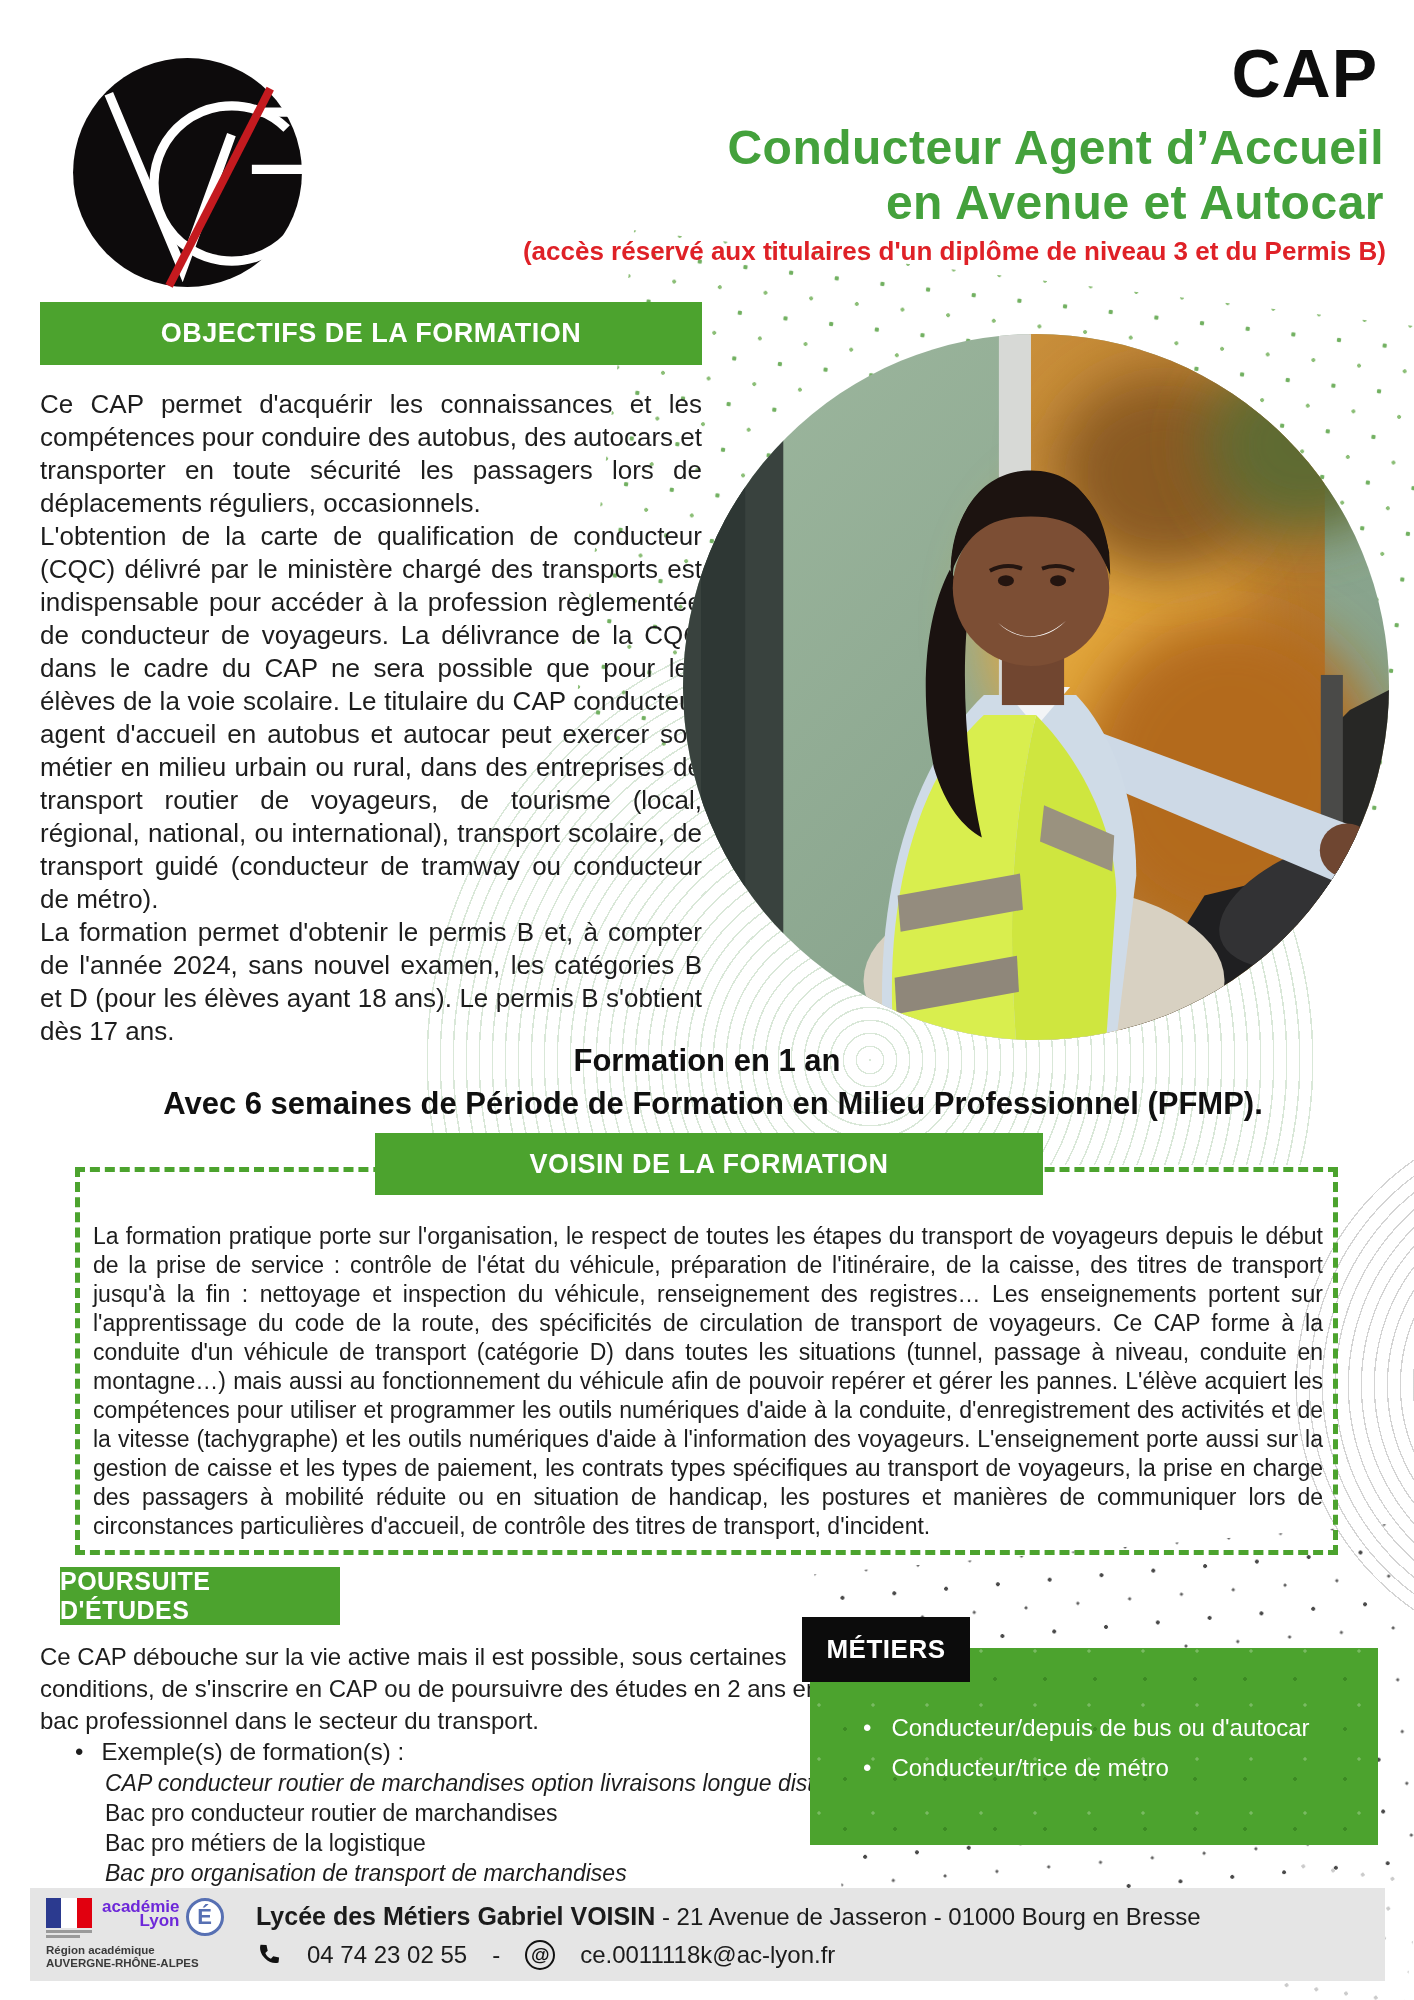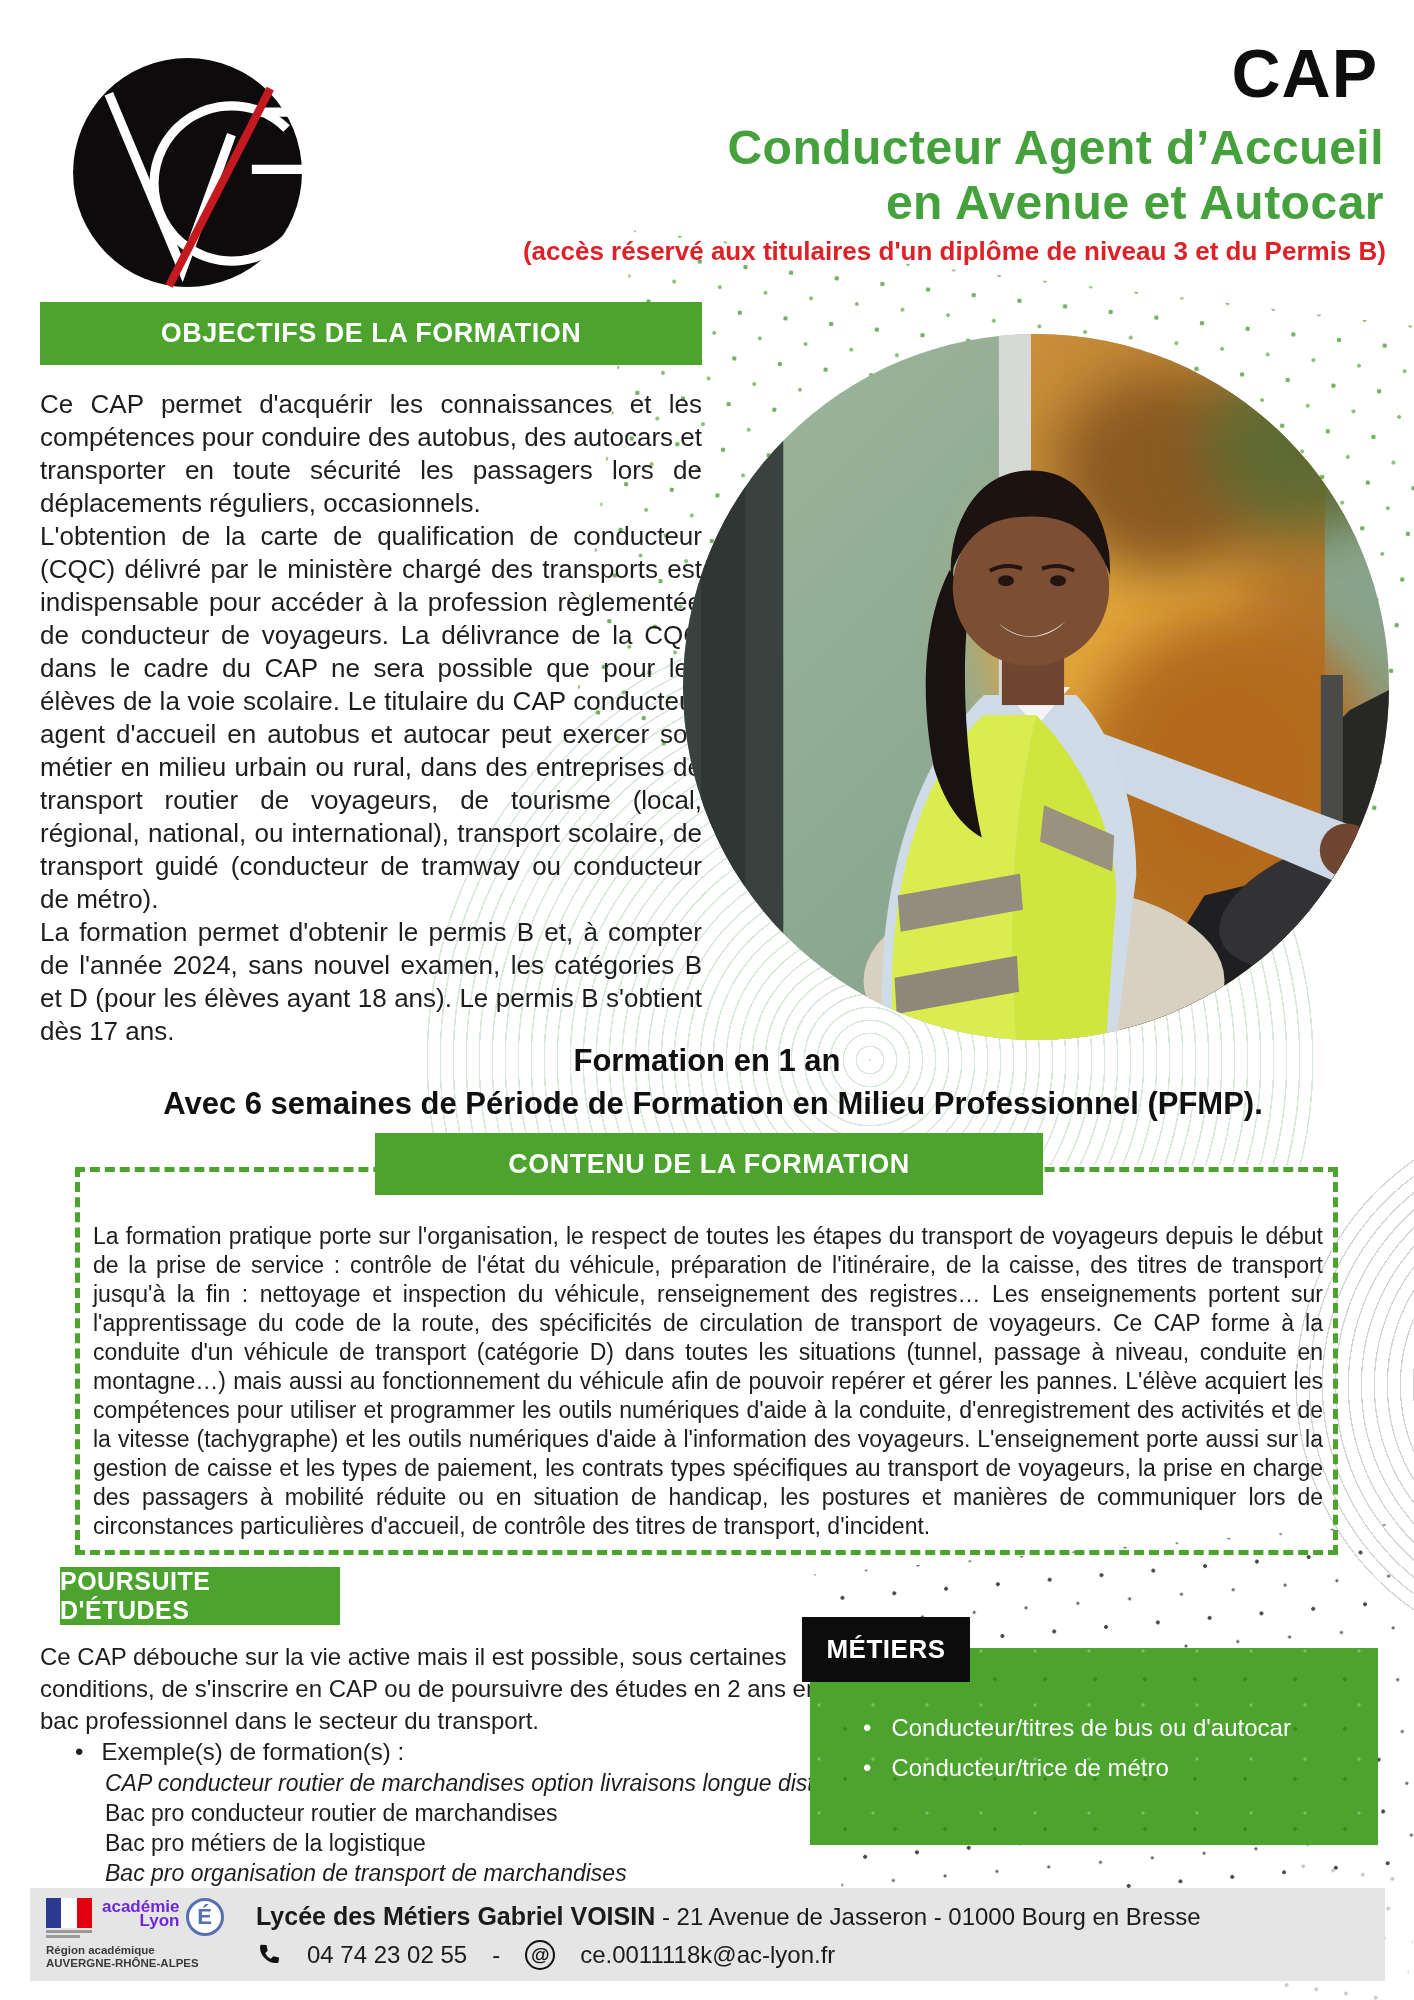--- a/index.html
+++ b/index.html
@@ -205,40 +205,40 @@
       <path d="M306 236 Q322 228 338 234" stroke="#241510" stroke-width="4" fill="none"></path>
       <path d="M358 234 Q374 228 390 236" stroke="#241510" stroke-width="4" fill="none"></path>
       <path d="M314 288 Q347 316 382 286 Q366 302 347 302 Q328 302 314 288 Z" fill="#fdfdfd"></path>
     </svg>
   </div>
 
   <div class="duration-1">Formation en 1 an</div>
   <div class="duration-2">Avec 6 semaines de Période de Formation en Milieu Professionnel (PFMP).</div>
 
   <div class="contenu-box"></div>
-  <div class="banner banner-contenu">CONTENU DE LA FORMATION</div>
+  <div class="banner banner-contenu">VOISIN DE LA FORMATION</div>
   <div class="contenu-text">La formation pratique porte sur l'organisation, le respect de toutes les étapes du transport de voyageurs depuis le début de la prise de service : contrôle de l'état du véhicule, préparation de l'itinéraire, de la caisse, des titres de transport jusqu'à la fin : nettoyage et inspection du véhicule, renseignement des registres… Les enseignements portent sur l'apprentissage du code de la route, des spécificités de circulation de transport de voyageurs. Ce CAP forme à la conduite d'un véhicule de transport (catégorie D) dans toutes les situations (tunnel, passage à niveau, conduite en montagne…) mais aussi au fonctionnement du véhicule afin de pouvoir repérer et gérer les pannes. L'élève acquiert les compétences pour utiliser et programmer les outils numériques d'aide à la conduite, d'enregistrement des activités et de la vitesse (tachygraphe) et les outils numériques d'aide à l'information des voyageurs. L'enseignement porte aussi sur la gestion de caisse et les types de paiement, les contrats types spécifiques au transport de voyageurs, la prise en charge des passagers à mobilité réduite ou en situation de handicap, les postures et manières de communiquer lors de circonstances particulières d'accueil, de contrôle des titres de transport, d'incident.</div>
 
   <div class="banner banner-poursuite">POURSUITE D'ÉTUDES</div>
   <div class="poursuite-intro">Ce CAP débouche sur la vie active mais il est possible, sous certaines conditions, de s'inscrire en CAP ou de poursuivre des études en 2 ans en bac professionnel dans le secteur du transport.</div>
   <div class="poursuite-bullet">Exemple(s) de formation(s) :</div>
   <div class="poursuite-examples">
     <div class="italic">CAP conducteur routier de marchandises option livraisons longue distance</div>
     <div>Bac pro conducteur routier de marchandises</div>
     <div>Bac pro métiers de la logistique</div>
     <div class="italic">Bac pro organisation de transport de marchandises</div>
   </div>
 
   <div class="jobs-green">
     <div class="jobs-dots"></div>
   </div>
   <div class="jobs-black">MÉTIERS</div>
   <div class="jobs-list">
     <div class="job-item">
-        <span>Conducteur/titres de bus ou d'autocar</span>
+        <span>Conducteur/depuis de bus ou d'autocar</span>
       </div>
     <div class="job-item">
         <span>Conducteur/trice de métro</span>
       </div>
   </div>
 
   <div class="footer">
     <div class="footer-logos">
       <div class="flag-row">
         <div>

